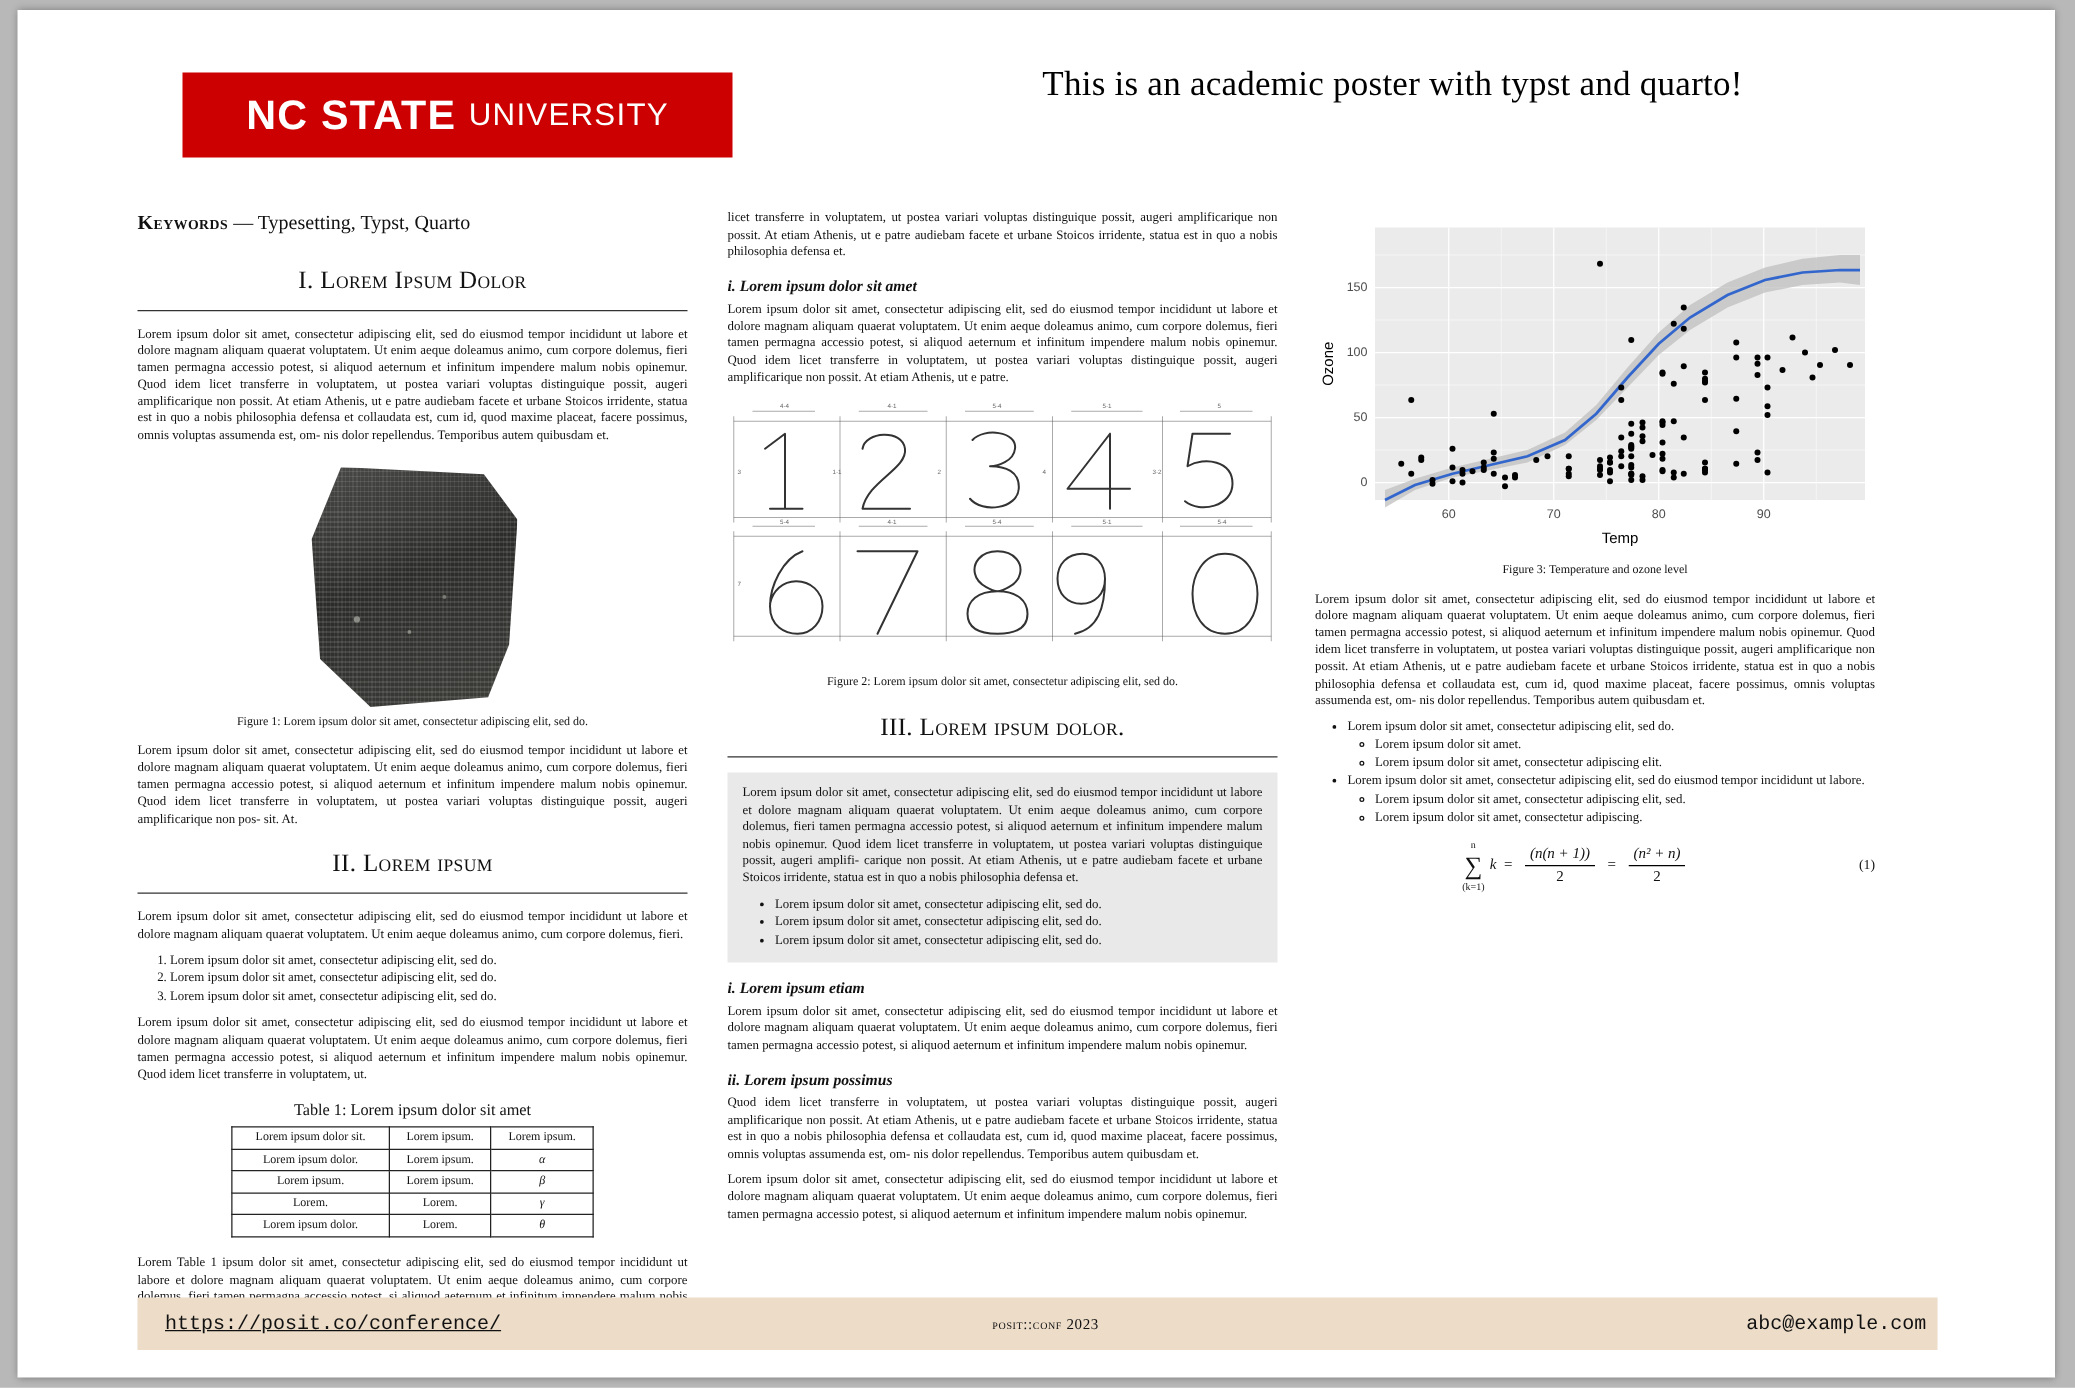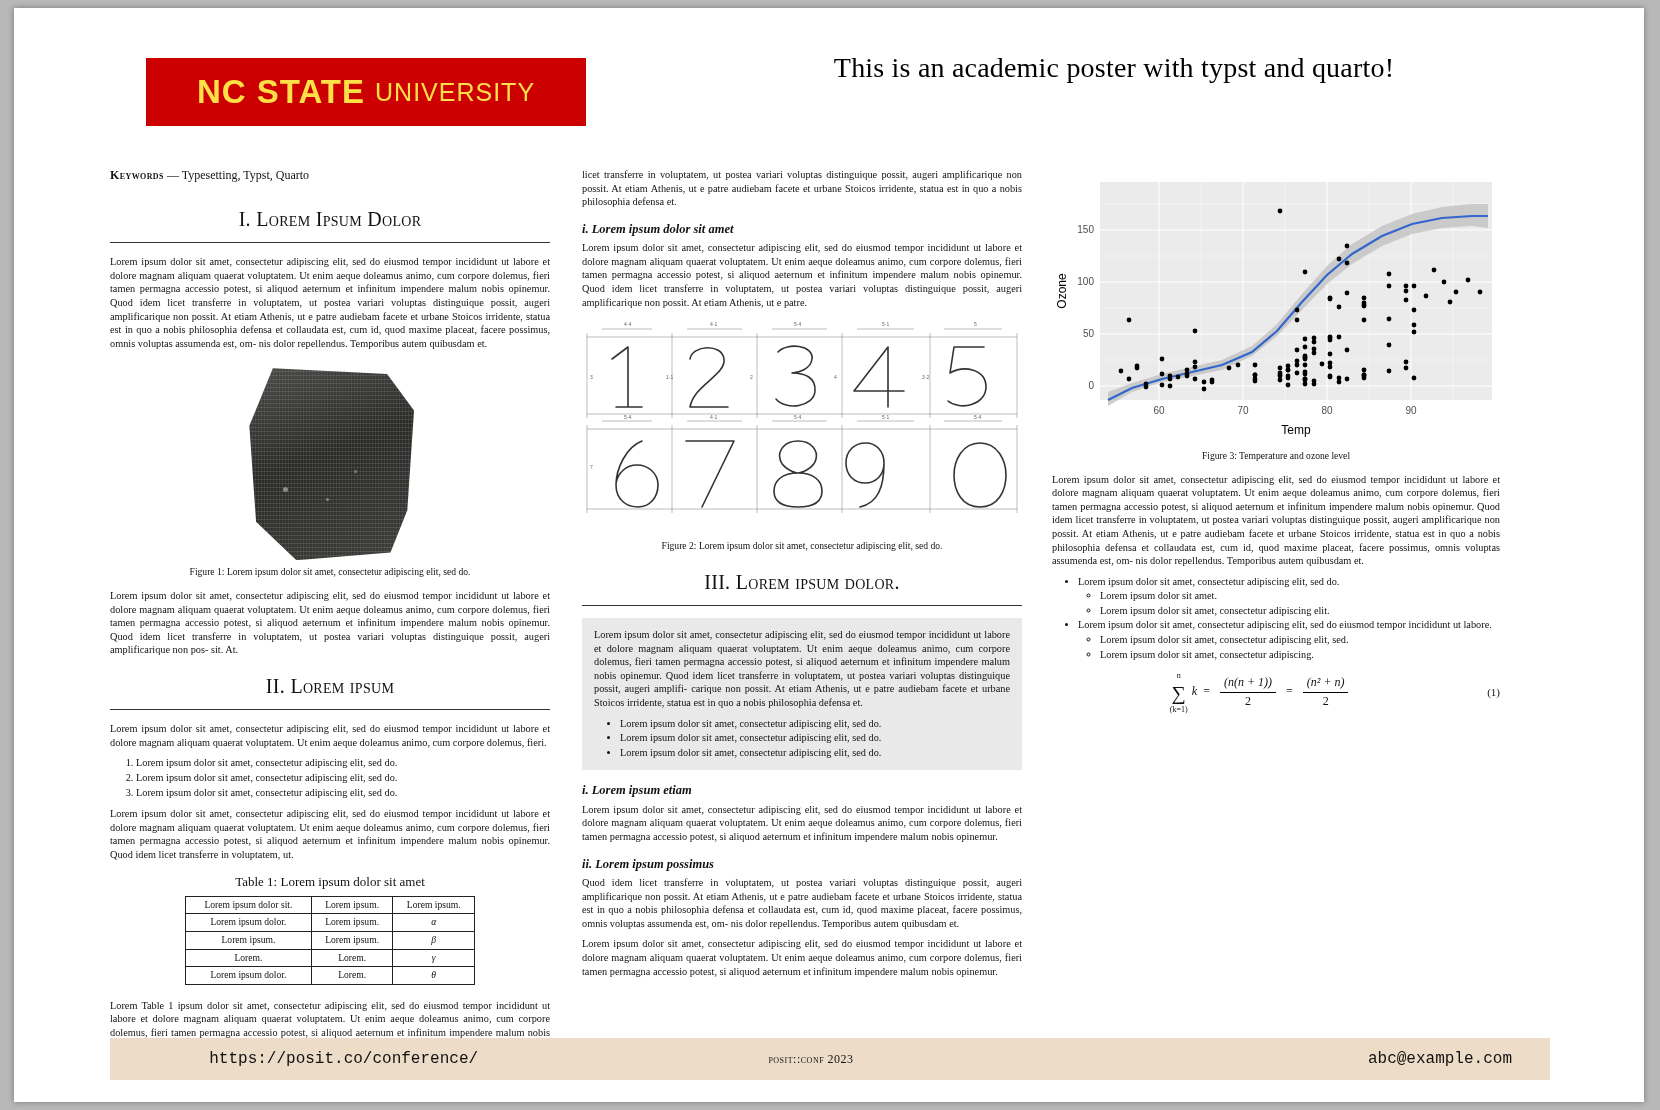--- a/index.html
+++ b/index.html
@@ -31,21 +31,21 @@
     width: 100%;
     height: 145px;
   }
   .logo {
     position: absolute;
     left: 132px;
     top: 50px;
     width: 440px;
     height: 68px;
     background: #cc0000;
-    color: #fde047;
+    color: #ffffff;
     display: flex;
     align-items: center;
     justify-content: center;
     font-family: "Liberation Sans", sans-serif;
     letter-spacing: 0.5px;
   }
   .logo .lg-bold {
     font-weight: bold;
     font-size: 33px;
     letter-spacing: 1px;
@@ -88,21 +88,21 @@
     font-size: 10.3px;
     line-height: 1.32;
     text-align: justify;
     color: #111;
   }
   .col1 { left: 96px;  width: 440px; }
   .col2 { left: 568px; width: 440px; }
   .col3 { left: 1038px; width: 448px; }
 
   .keywords {
-    font-size: 12px;
+    font-size: 16px;
     margin-bottom: 22px;
   }
   .keywords .kw {
     font-variant: small-caps;
     font-weight: bold;
     letter-spacing: 0.4px;
   }
 
   h2.section {
     font-variant: small-caps;
@@ -239,23 +239,23 @@
     bottom: 22px;
     width: 1440px;
     height: 42px;
     background: #ecdcc8;
     display: flex;
     align-items: center;
     font-family: "Liberation Mono", monospace;
     font-size: 16px;
     color: #111;
   }
-  .footer .f-left { width: 33.33%; text-align: center; }
+  .footer .f-left { width: 33.33%; padding-left: 22px; text-align: left; text-decoration: underline; }
   .footer .f-mid  { width: 33.33%; text-align: center; font-family: "Liberation Serif", serif; font-variant: small-caps; font-size: 12px; letter-spacing: 0.5px;}
-  .footer .f-right{ width: 33.33%; padding-right: 38px; text-align: right; }
+  .footer .f-right{ width: 33.33%; padding-right: 9px; text-align: right; }
 </style>
 </head>
 <body>
 
 <div class="poster">
 
   <div class="header">
     <div class="logo">
       <span class="lg-bold">NC STATE</span>
       <span class="lg-light">UNIVERSITY</span>

